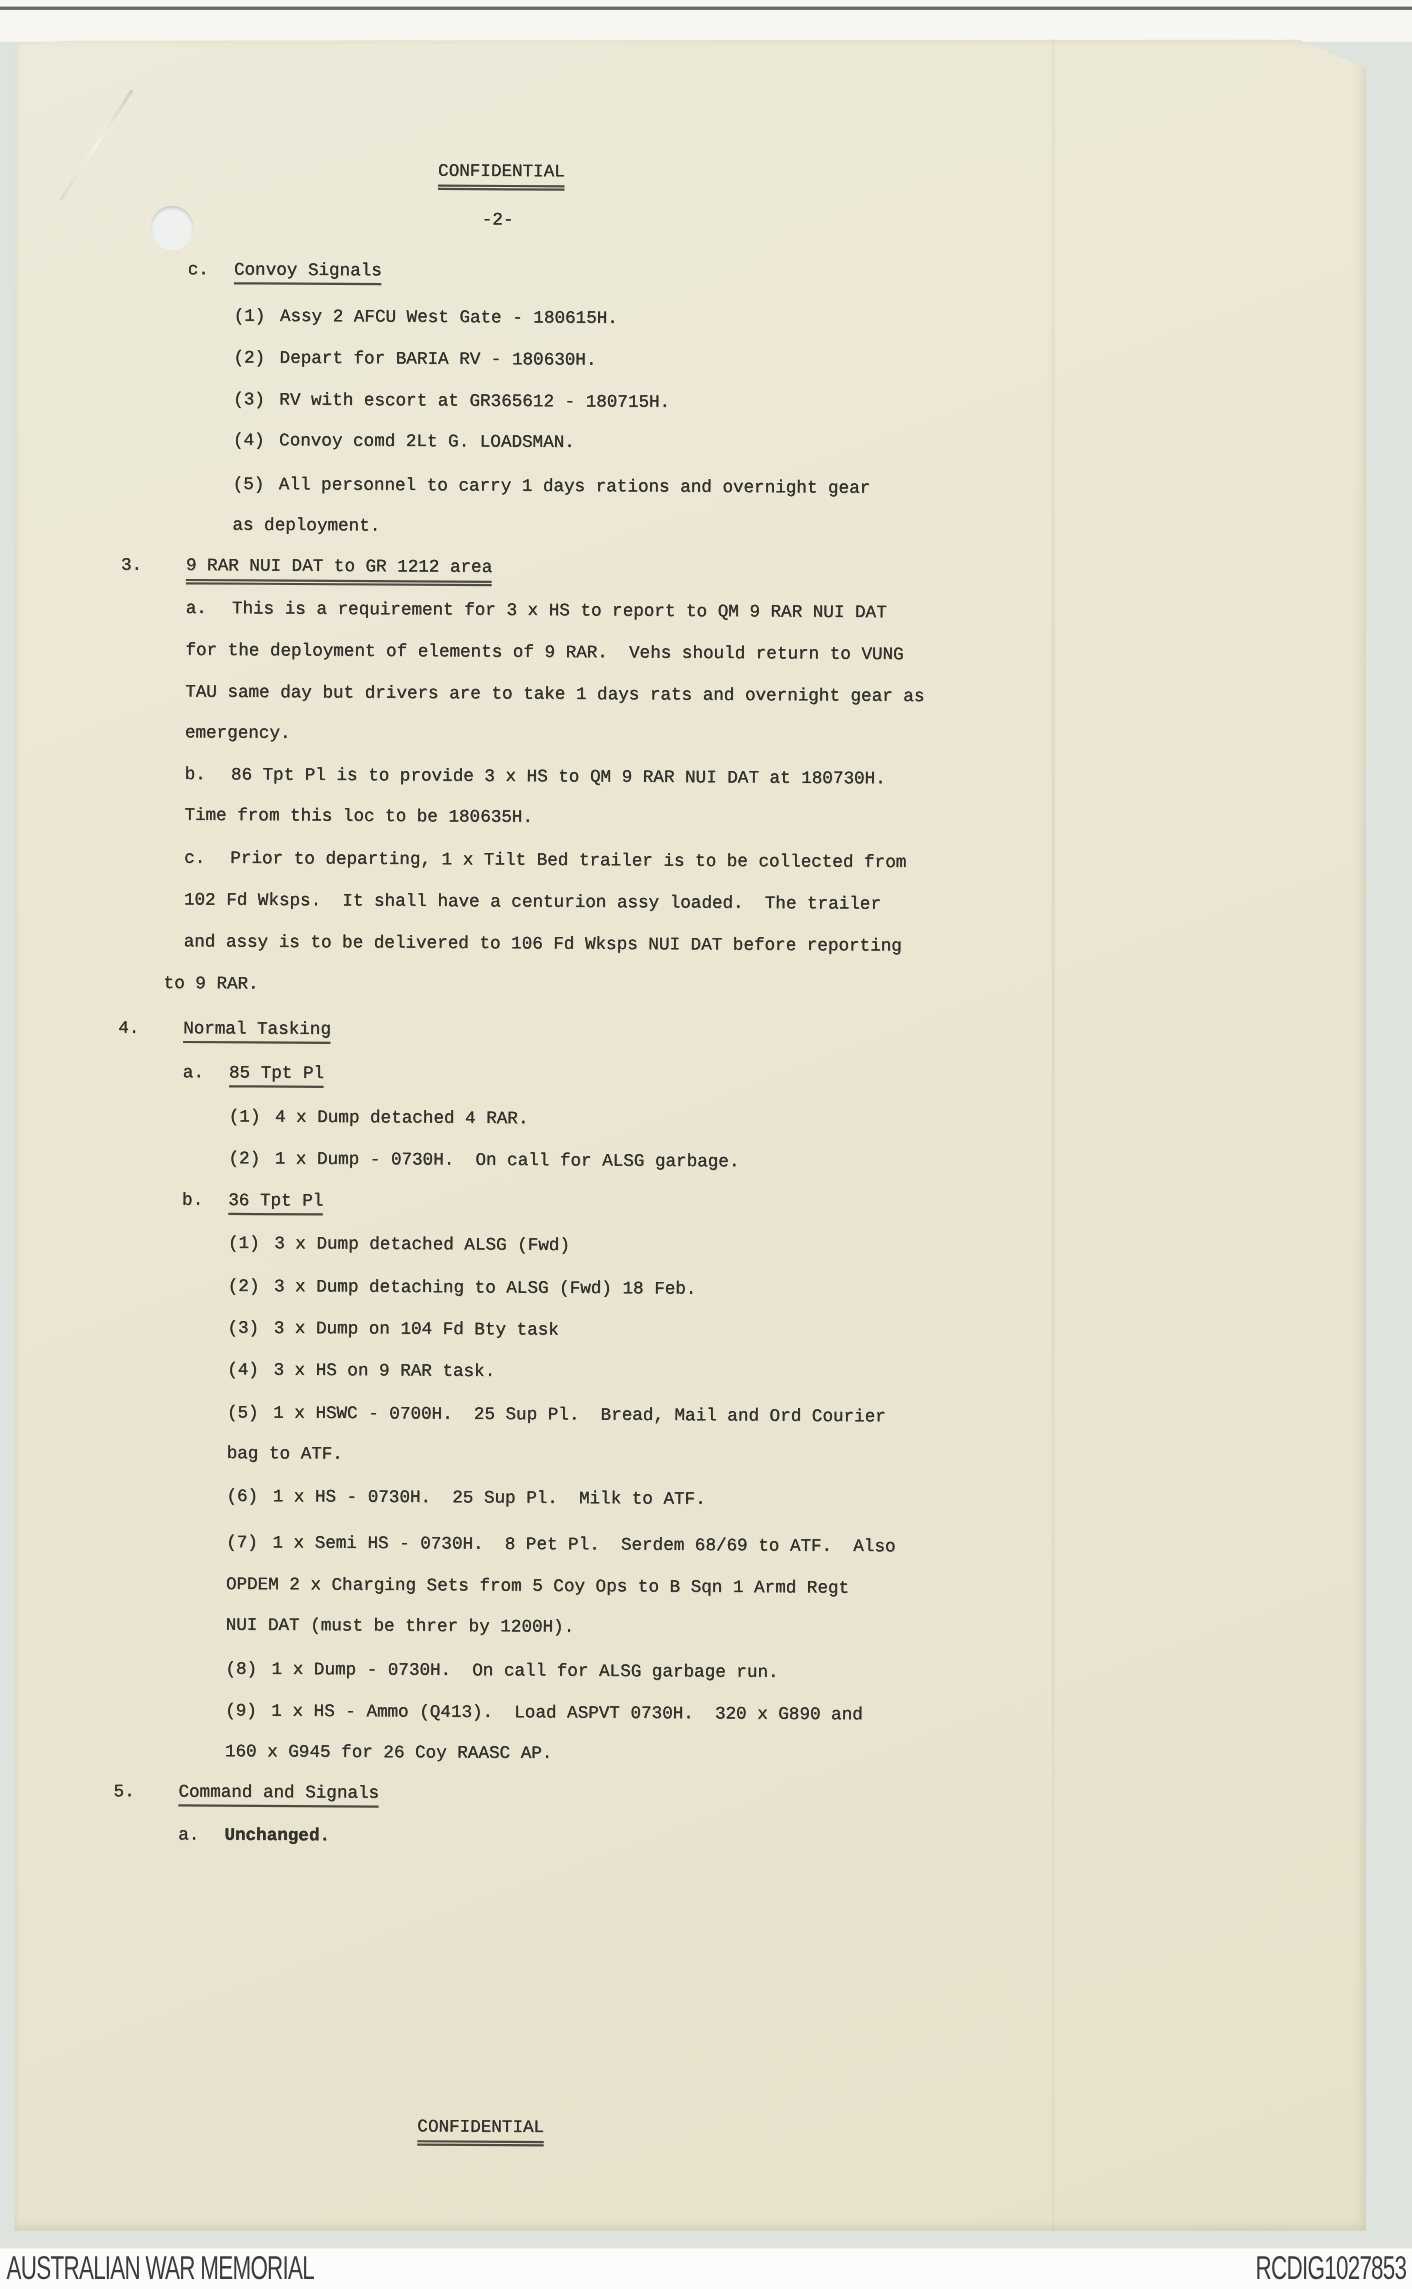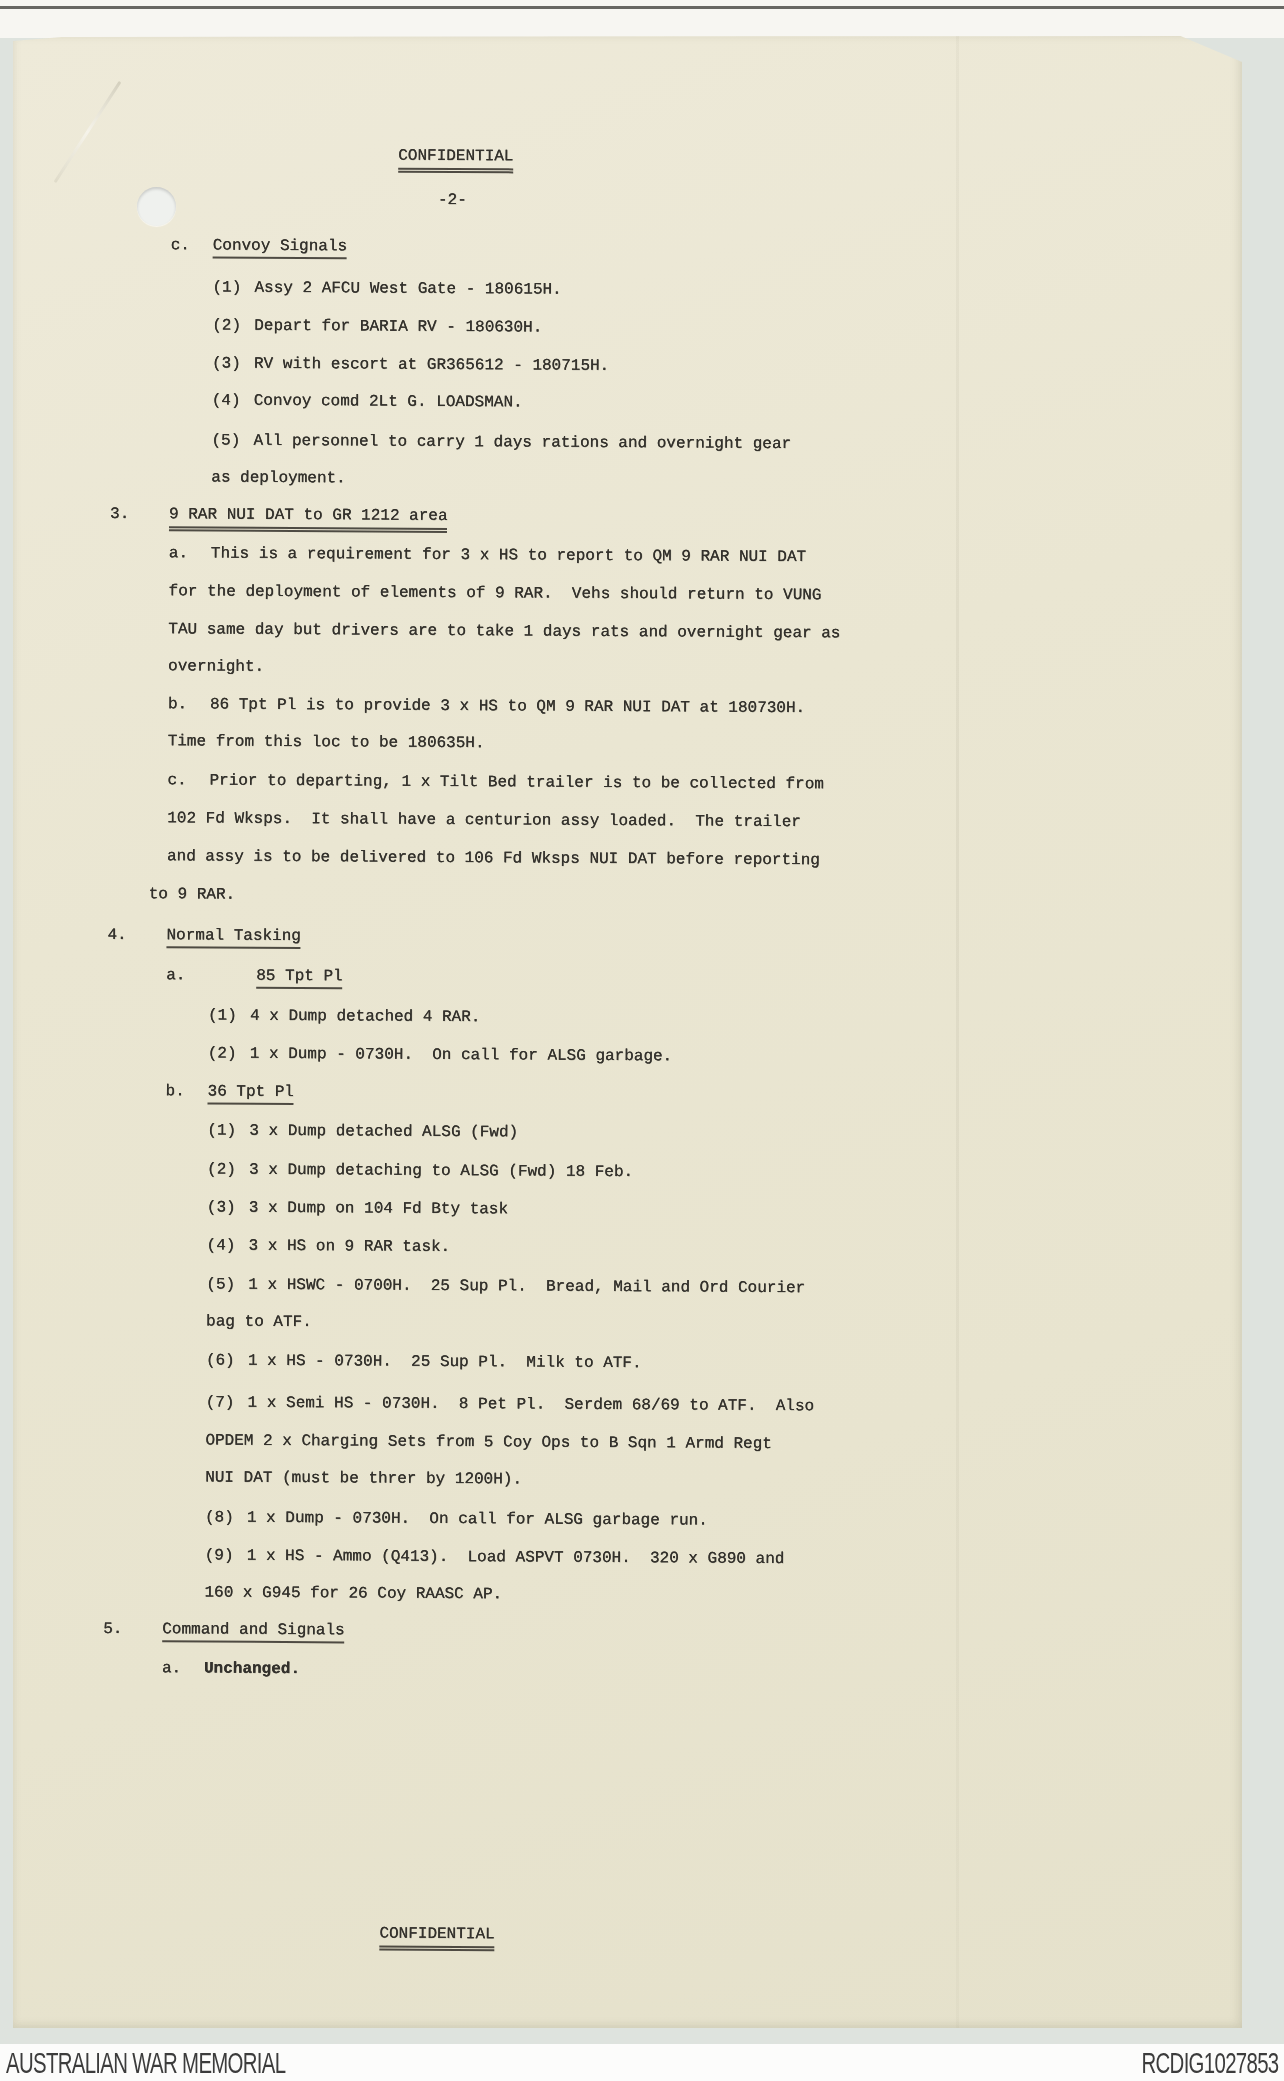--- a/index.html
+++ b/index.html
@@ -72,29 +72,29 @@
     <div class="line" style="top: 280px;"><span class="seg" style="left: 213px;">(1)</span><span class="seg" style="left: 255px;">Assy 2 AFCU West Gate - 180615H.</span></div>
     <div class="line" style="top: 318px;"><span class="seg" style="left: 213px;">(2)</span><span class="seg" style="left: 255px;">Depart for BARIA RV - 180630H.</span></div>
     <div class="line" style="top: 356px;"><span class="seg" style="left: 213px;">(3)</span><span class="seg" style="left: 255px;">RV with escort at GR365612 - 180715H.</span></div>
     <div class="line" style="top: 393px;"><span class="seg" style="left: 213px;">(4)</span><span class="seg" style="left: 255px;">Convoy comd 2Lt G. LOADSMAN.</span></div>
     <div class="line" style="top: 433px;"><span class="seg" style="left: 213px;">(5)</span><span class="seg" style="left: 255px;">All personnel to carry 1 days rations and overnight gear</span></div>
     <div class="line" style="top: 470px;"><span class="seg" style="left: 213px;">as deployment.</span></div>
     <div class="line" style="top: 507px;"><span class="seg" style="left: 112px;">3.</span><span class="seg u2" style="left: 171px;">9 RAR NUI DAT to GR 1212 area</span></div>
     <div class="line" style="top: 546px;"><span class="seg" style="left: 171px;">a.</span><span class="seg" style="left: 213px;">This is a requirement for 3 x HS to report to QM 9 RAR NUI DAT</span></div>
     <div class="line" style="top: 584px;"><span class="seg" style="left: 171px;">for the deployment of elements of 9 RAR.  Vehs should return to VUNG</span></div>
     <div class="line" style="top: 622px;"><span class="seg" style="left: 171px;">TAU same day but drivers are to take 1 days rats and overnight gear as</span></div>
-    <div class="line" style="top: 659px;"><span class="seg" style="left: 171px;">overnight.</span></div>
+    <div class="line" style="top: 659px;"><span class="seg" style="left: 171px;">emergency.</span></div>
     <div class="line" style="top: 697px;"><span class="seg" style="left: 171px;">b.</span><span class="seg" style="left: 213px;">86 Tpt Pl is to provide 3 x HS to QM 9 RAR NUI DAT at 180730H.</span></div>
     <div class="line" style="top: 734px;"><span class="seg" style="left: 171px;">Time from this loc to be 180635H.</span></div>
     <div class="line" style="top: 773px;"><span class="seg" style="left: 171px;">c.</span><span class="seg" style="left: 213px;">Prior to departing, 1 x Tilt Bed trailer is to be collected from</span></div>
     <div class="line" style="top: 811px;"><span class="seg" style="left: 171px;">102 Fd Wksps.  It shall have a centurion assy loaded.  The trailer</span></div>
     <div class="line" style="top: 849px;"><span class="seg" style="left: 171px;">and assy is to be delivered to 106 Fd Wksps NUI DAT before reporting</span></div>
     <div class="line" style="top: 887px;"><span class="seg" style="left: 153px;">to 9 RAR.</span></div>
     <div class="line" style="top: 928px;"><span class="seg" style="left: 112px;">4.</span><span class="seg u1" style="left: 171px;">Normal Tasking</span></div>
-    <div class="line" style="top: 968px;"><span class="seg" style="left: 171px;">a.</span><span class="seg u1" style="left: 213px; margin-left: 48px;">85 Tpt Pl</span></div>
+    <div class="line" style="top: 968px;"><span class="seg" style="left: 171px;">a.</span><span class="seg u1" style="left: 213px;">85 Tpt Pl</span></div>
     <div class="line" style="top: 1008px;"><span class="seg" style="left: 213px;">(1)</span><span class="seg" style="left: 255px;">4 x Dump detached 4 RAR.</span></div>
     <div class="line" style="top: 1046px;"><span class="seg" style="left: 213px;">(2)</span><span class="seg" style="left: 255px;">1 x Dump - 0730H.  On call for ALSG garbage.</span></div>
     <div class="line" style="top: 1084px;"><span class="seg" style="left: 171px;">b.</span><span class="seg u1" style="left: 213px;">36 Tpt Pl</span></div>
     <div class="line" style="top: 1123px;"><span class="seg" style="left: 213px;">(1)</span><span class="seg" style="left: 255px;">3 x Dump detached ALSG (Fwd)</span></div>
     <div class="line" style="top: 1162px;"><span class="seg" style="left: 213px;">(2)</span><span class="seg" style="left: 255px;">3 x Dump detaching to ALSG (Fwd) 18 Feb.</span></div>
     <div class="line" style="top: 1200px;"><span class="seg" style="left: 213px;">(3)</span><span class="seg" style="left: 255px;">3 x Dump on 104 Fd Bty task</span></div>
     <div class="line" style="top: 1238px;"><span class="seg" style="left: 213px;">(4)</span><span class="seg" style="left: 255px;">3 x HS on 9 RAR task.</span></div>
     <div class="line" style="top: 1277px;"><span class="seg" style="left: 213px;">(5)</span><span class="seg" style="left: 255px;">1 x HSWC - 0700H.  25 Sup Pl.  Bread, Mail and Ord Courier</span></div>
     <div class="line" style="top: 1314px;"><span class="seg" style="left: 213px;">bag to ATF.</span></div>
     <div class="line" style="top: 1353px;"><span class="seg" style="left: 213px;">(6)</span><span class="seg" style="left: 255px;">1 x HS - 0730H.  25 Sup Pl.  Milk to ATF.</span></div>

